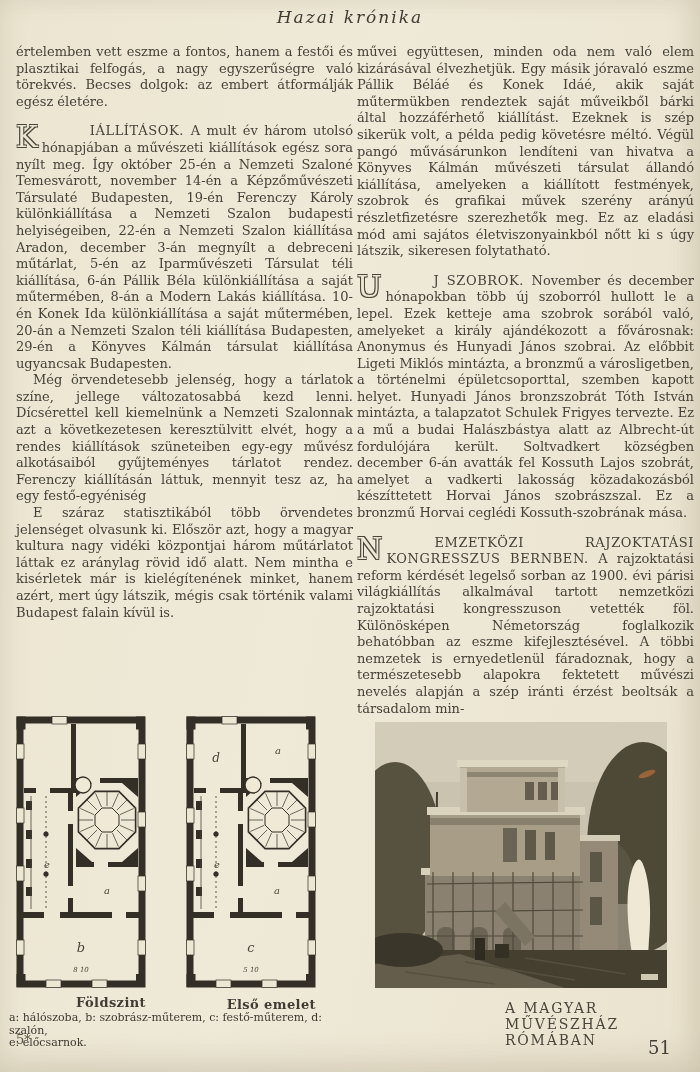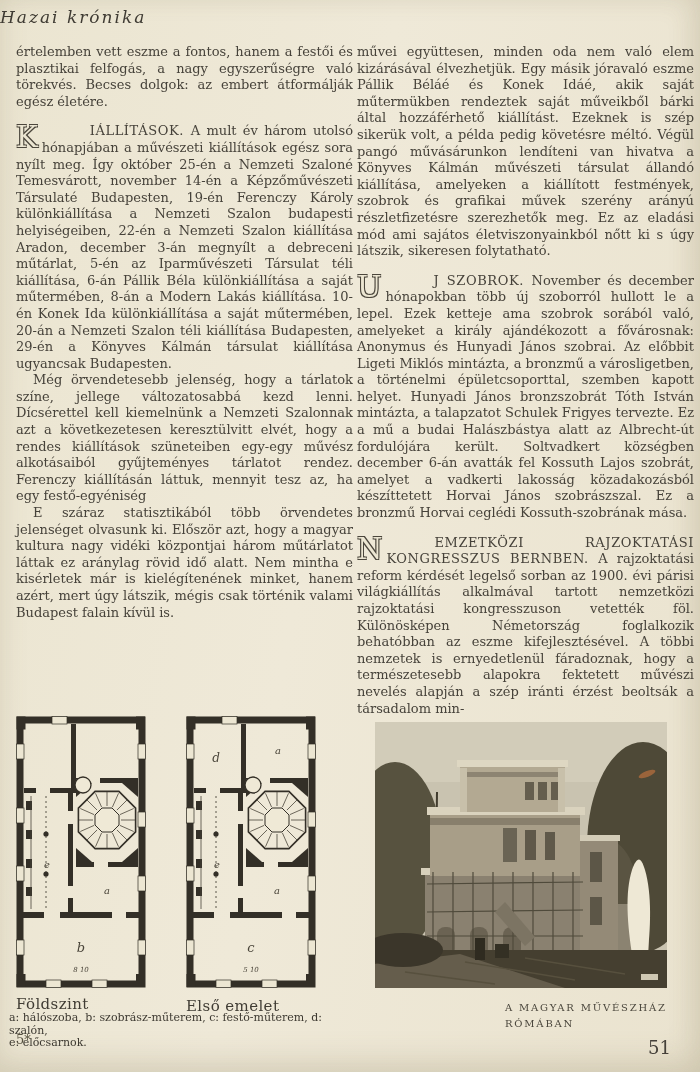--- a/index.html
+++ b/index.html
@@ -8,21 +8,21 @@
     font-family:"DejaVu Serif", serif;
     background:#e8e2cd;
   }
   .page{
     position:relative;width:700px;height:1072px;
     background:linear-gradient(100deg,#ebe5d1 0%, #efe9d8 45%, #eae3cf 100%);
     box-shadow:inset 0 -14px 30px rgba(120,105,70,.14), inset -10px 0 24px rgba(120,105,70,.10);
     color:#45413a;
   }
   .masthead{
-    position:absolute;top:7px;left:0;width:700px;text-align:left;
+    position:absolute;top:7px;left:0;width:700px;text-align:center;
     font-style:italic;font-size:17px;letter-spacing:2px;color:#3f3b33;
   }
   .col{
     position:absolute;top:44px;width:337px;
     font-size:13px;line-height:16.6px;text-align:justify;
     color:#46423a;
   }
   .col-left{left:16px;}
   .col-right{left:357px;}
   .para{margin:0;text-indent:17px;}
@@ -30,25 +30,25 @@
   .para.section{text-indent:0;margin-top:13px;}
   .dropcap{
     float:left;
     font-size:29px;line-height:27px;height:30px;
     padding:1px 4px 0 0;
     color:#ece6d2;
     text-shadow:-1px -1px 0 #4b463c, 1px -1px 0 #4b463c, -1px 1px 0 #4b463c, 1px 1px 0 #4b463c;
   }
   .schead{letter-spacing:.6px;margin-left:48px;}
   .figure-svg{position:absolute;}
-  .figcap{position:absolute;text-align:left;font-size:15px;color:#403c34;letter-spacing:.4px;}
+  .figcap{position:absolute;text-align:right;font-size:13px;color:#403c34;letter-spacing:.4px;font-weight:bold;}
   .legend{position:absolute;left:9px;top:1012px;width:352px;text-align:left;
     font-size:11px;line-height:12.5px;color:#3d3931;}
   .photo-caption{position:absolute;left:505px;top:1000px;width:170px;
-    font-size:10px;line-height:16px;letter-spacing:1.8px;color:#4a463c;}
+    font-size:14px;line-height:16px;letter-spacing:1.8px;color:#4a463c;}
   .sig-mark{position:absolute;left:16px;top:1032px;font-size:13px;color:#55503f;}
   .page-number{position:absolute;left:648px;top:1037px;font-size:18px;color:#45413a;}
   svg text{font-family:"DejaVu Serif",serif;font-style:italic;fill:#4a453a;}
 </style>
 </head>
 <body>
 
 <div class="page">
 
   <div class="masthead">Hazai krónika</div>

